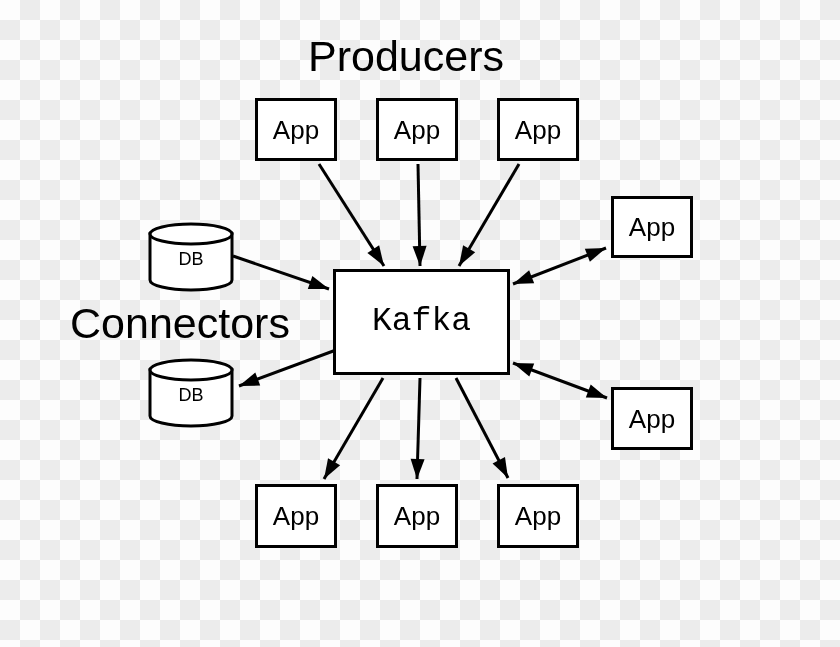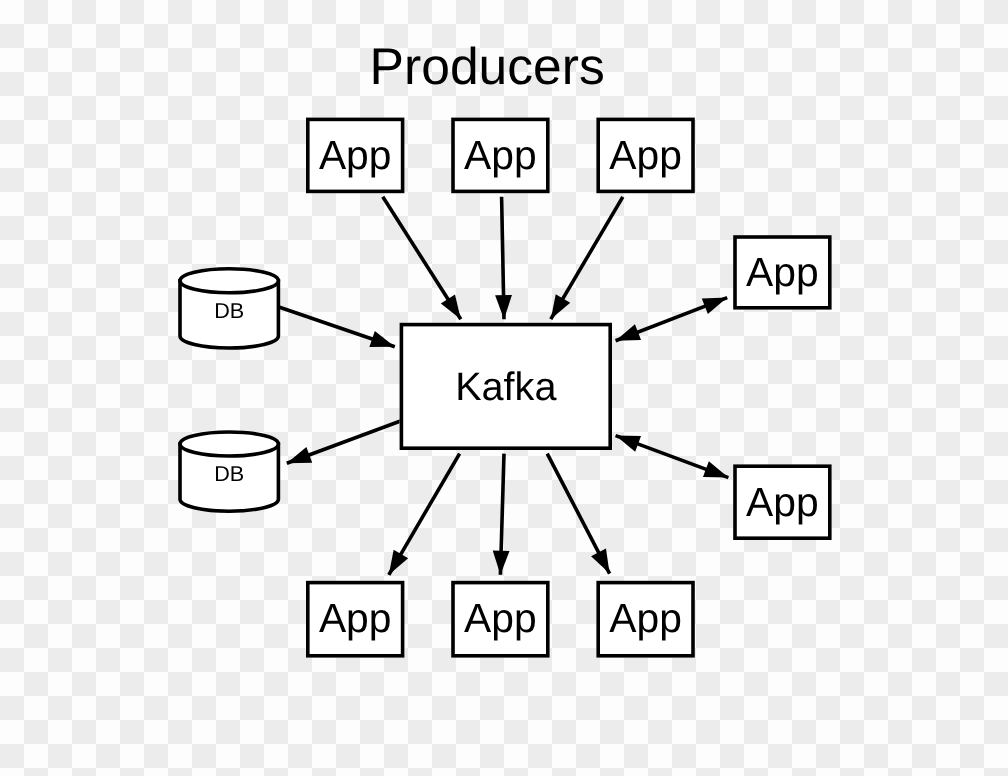--- a/index.html
+++ b/index.html
@@ -20,28 +20,29 @@
     width: 840px; height: 647px;
   }
   .node {
     position: absolute;
     box-sizing: border-box;
     background: #ffffff;
     border: 3px solid #000000;
     display: flex;
     align-items: center;
     justify-content: center;
-    font-size: 34px;
+    font-size: 26px;
     line-height: 1;
   }
   .cluster-node {
     font-size: 33px;
     line-height: 38px;
     text-align: left;
     flex-direction: column;
+    font-family: Liberation Mono, monospace;
   }
   .heading {
     position: absolute;
     transform: translate(-50%, -50%);
     font-size: 43px;
     line-height: 1.1;
     white-space: nowrap;
     letter-spacing: 0px;
   }
   .heading-2line {
@@ -91,20 +92,21 @@
       <path class="shape" d="M150,234 V280 A41,10 0 0 0 232,280 V234 Z"></path>
       <ellipse class="shape" cx="191" cy="234" rx="41" ry="10"></ellipse>
     </g>
     <g>
       <path class="shape" d="M150,370 V416 A41,10 0 0 0 232,416 V370 Z"></path>
       <ellipse class="shape" cx="191" cy="370" rx="41" ry="10"></ellipse>
     </g>
   </svg>
 
   <div class="heading" style="left:406px; top:57px;">Producers</div>
+  <div class="heading" style="left:180px; top:324px;">Connectors</div>
 
   <div class="node cluster-node" style="left:333px; top:269px; width:177px; height:106px;">
     <div>Kafka</div>
   </div>
 
   <div class="node" style="left:255px; top:98px; width:82px; height:63px;">
     <span>App</span>
   </div>
   <div class="node" style="left:376px; top:98px; width:82px; height:63px;">
     <span>App</span>

